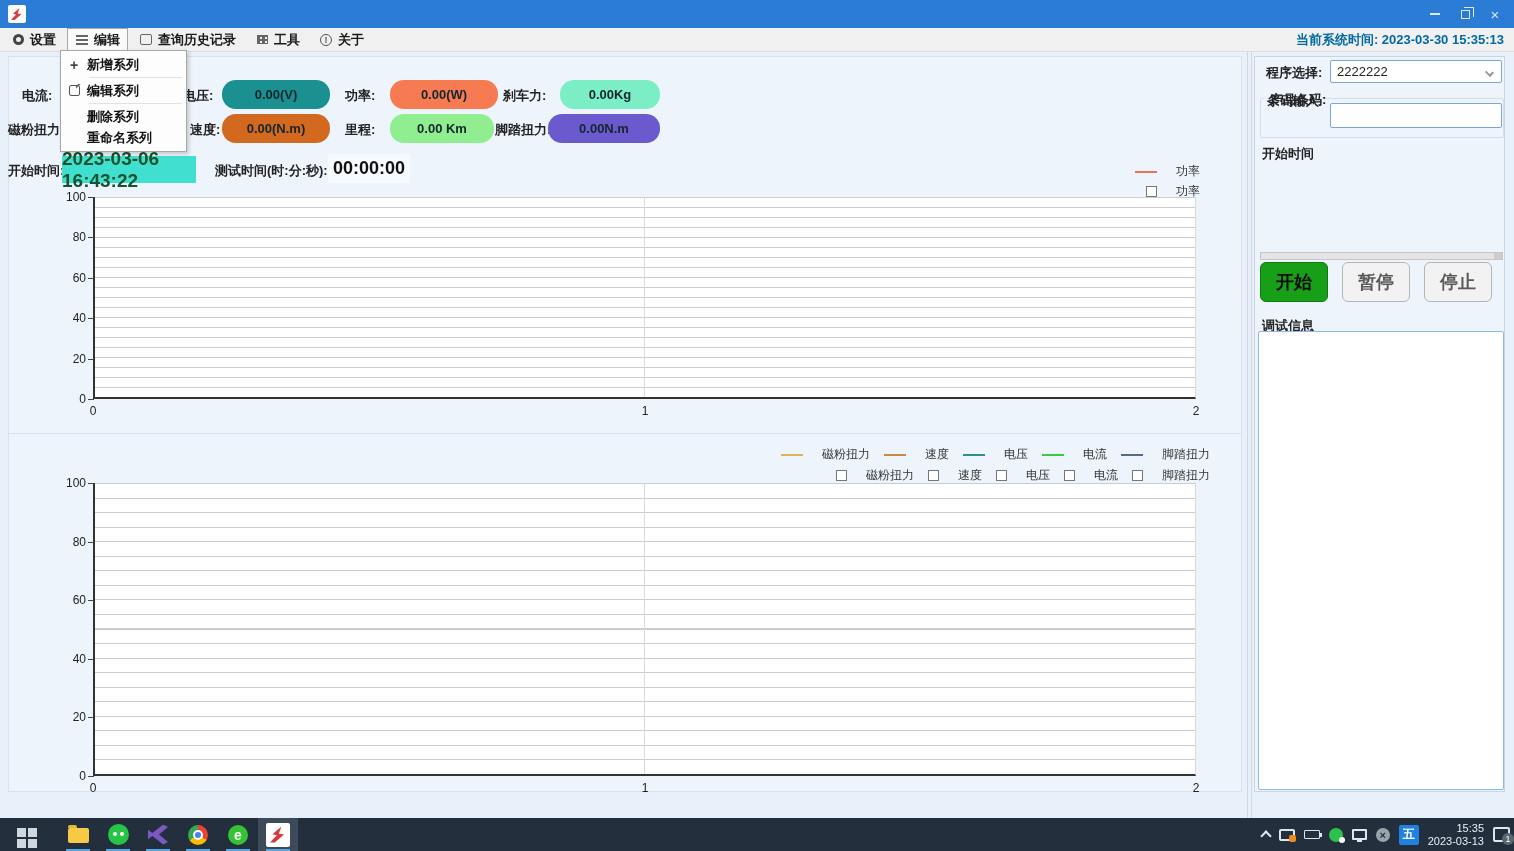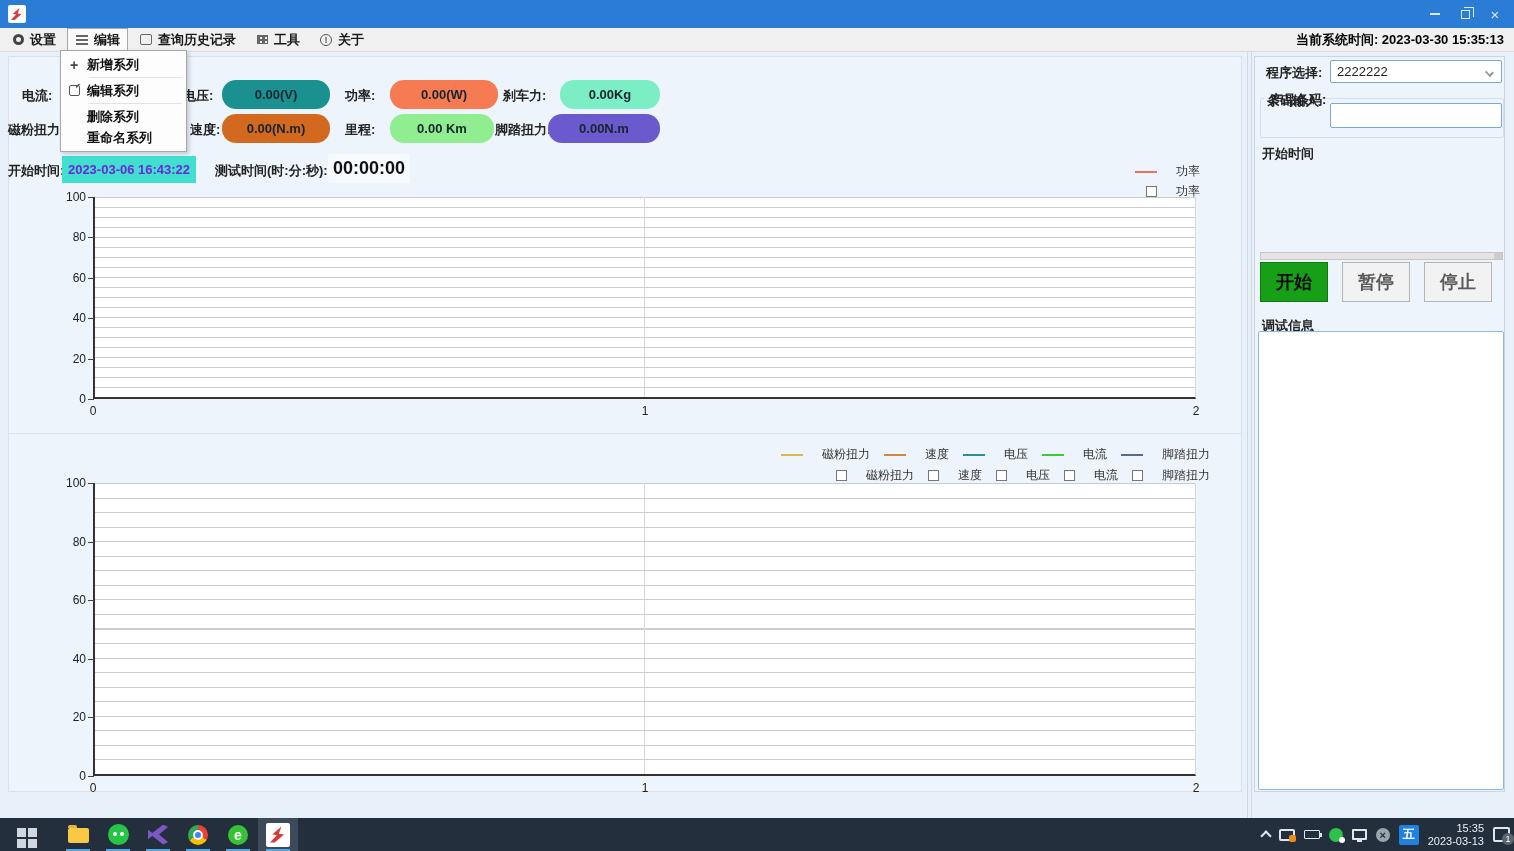--- a/index.html
+++ b/index.html
@@ -21,31 +21,31 @@
   
   .menubar{position:absolute;left:0;top:28px;width:1514px;height:24px;background:#f0f0f0;border-bottom:1px solid #dcdcdc;display:flex;align-items:center;}
   .menu-item{display:flex;align-items:center;gap:5px;padding:2px 7px;margin-left:3px;font-size:13px;font-weight:bold;color:#1a1a1a;border:1px solid transparent;}
   .menu-item.open{background:#fafafa;border:1px solid #a8a8a8;}
   .mi-icon{width:14px;height:14px;display:inline-flex;align-items:center;justify-content:center;font-size:12px;color:#444;}
   .gear{width:11px;height:11px;border-radius:50%;border:3px solid #444;position:relative;}
   .sq-icon{width:12px;height:11px;border:1.5px solid #666;border-radius:2px;}
   .lines-icon{width:12px;height:10px;background:repeating-linear-gradient(to bottom,#666 0 2px,transparent 2px 4px);}
   .grid-icon{width:11px;height:9px;background:repeating-linear-gradient(to bottom,#666 0 2px,transparent 2px 4px),repeating-linear-gradient(to right,#666 0 3px,transparent 3px 5px);}
   .info-icon{width:12px;height:12px;border:1.5px solid #555;border-radius:50%;font-size:9px;font-weight:bold;color:#555;display:flex;align-items:center;justify-content:center;}
-  .sys-time{position:absolute;right:10px;font-size:13px;font-weight:bold;color:#000000;}
+  .sys-time{position:absolute;right:10px;font-size:13px;font-weight:bold;color:#0369a1;}
 
   
   .left-panel{position:absolute;left:8px;top:56px;width:1234px;height:736px;background:#eef4fc;border:1px solid #d8e2ee;}
   .chart-sep{position:absolute;left:8px;top:433px;width:1234px;height:1px;background:#d8e2ee;}
 
   .meas-label{position:absolute;font-size:13px;font-weight:bold;color:#222;white-space:nowrap;}
   .meas-box{position:absolute;height:29px;display:flex;align-items:center;justify-content:center;font-size:13px;font-weight:bold;color:#15262e;border-radius:14px;}
 
   .timer-label{position:absolute;font-size:13px;font-weight:bold;color:#222;}
-  .start-box{position:absolute;left:62px;top:156px;width:134px;height:27px;display:flex;align-items:center;justify-content:center;font-size:13px;font-weight:bold;color:#6d28d9;}
+  .start-box{position:absolute;left:62px;top:156px;width:134px;height:27px;display:flex;align-items:center;justify-content:center;font-size:19px;font-weight:bold;color:#14532d;}
   .test-box{position:absolute;left:328px;top:154px;width:82px;height:29px;background:#f6fafe;display:flex;align-items:center;justify-content:center;font-size:18px;font-weight:bold;color:#111;}
 
   
   .plot{position:absolute;background-color:#fff;border-left:2px solid #333;border-bottom:2px solid #333;border-right:1px solid #d9d9d9;
         background-image:linear-gradient(to right,transparent calc(50% - 1px),#d9d9d9 calc(50% - 1px),#d9d9d9 50%,transparent 50%),
                          repeating-linear-gradient(to bottom,#cccccc 0 1px,transparent 1px calc(100%/20));}
   .plot1{left:93px;top:197px;width:1103px;height:202px;}
   .plot2{left:93px;top:483px;width:1103px;height:293px;}
   .ytick{position:absolute;width:30px;text-align:right;font-size:12px;color:#222;height:14px;line-height:14px;left:56px;}
   .ytick::after{content:"";position:absolute;right:-8px;top:7px;width:6px;height:1px;background:#444;}
@@ -71,21 +71,21 @@
   .vdiv2{position:absolute;left:1251px;top:52px;width:1px;height:766px;background:#cfd9e6;}
   .right-panel{position:absolute;left:1254px;top:56px;width:251px;height:736px;background:#eef4fc;border:1px solid #c9d6e8;}
   .rp-label{position:absolute;font-size:13px;font-weight:bold;color:#222;}
   .combo{position:absolute;left:1330px;top:60px;width:172px;height:23px;background:#fff;border:1px solid #7aa7d9;border-radius:2px;display:flex;align-items:center;font-size:13px;color:#222;padding-left:6px;}
   .combo-arrow{position:absolute;right:8px;top:8px;width:7px;height:7px;border-right:2px solid #8a97a6;border-bottom:2px solid #8a97a6;transform:rotate(45deg) scaleY(.8);}
   .barcode-group{position:absolute;left:1260px;top:98px;width:244px;height:40px;border:1px solid #d3deec;border-radius:2px;}
   .barcode-input{position:absolute;left:1330px;top:103px;width:172px;height:25px;background:#fff;border:1px solid #7aa7d9;border-radius:2px;font-size:13px;padding:0 5px;}
   .ready-box{position:absolute;left:1260px;top:157px;width:243px;height:91px;display:flex;align-items:center;justify-content:center;font-size:54px;font-weight:bold;color:#101010;letter-spacing:1px;}
   .progress-strip{position:absolute;left:1260px;top:252px;width:243px;height:8px;background:#e4e4e4;border:1px solid #c6c6c6;}
   .progress-strip::after{content:"";position:absolute;right:0;top:0;width:8px;height:6px;background:#cdcdcd;}
-  .rp-btn{position:absolute;top:262px;width:68px;height:40px;display:flex;align-items:center;justify-content:center;font-size:18px;font-weight:bold;border:1px solid #b5b5b5;background:#f2f2f2;color:#5a5a5a;border-radius:0;}
+  .rp-btn{position:absolute;top:262px;width:68px;height:40px;display:flex;align-items:center;justify-content:center;font-size:18px;font-weight:bold;border:1px solid #b5b5b5;background:#f2f2f2;color:#5a5a5a;border-radius:6px;}
   .rp-btn.start{color:#0b0b0b;border-color:#0e7a0e;}
   .debug-box{position:absolute;left:1258px;top:331px;width:246px;height:459px;background:#fff;border:1px solid #8fb8e8;border-radius:2px;}
 
   
   .taskbar{position:absolute;left:0;top:818px;width:1514px;height:33px;background:#242f3d;display:flex;align-items:center;}
   .tb-slot{width:40px;height:33px;display:flex;align-items:center;justify-content:center;position:relative;}
   .tb-slot.app-underline::after{content:"";position:absolute;left:8px;bottom:0;width:24px;height:2px;background:#58a6e0;}
   .tb-slot.active{background:#3d4a59;}
   .icon-win{width:9px;height:9px;background:#cfd7e0;box-shadow:11px 0 0 #cfd7e0,0 11px 0 #cfd7e0,11px 11px 0 #cfd7e0;margin:-5px 0 0 -5px;}
   .icon-folder{width:21px;height:15px;background:#f8c944;border-radius:2px;position:relative;margin-top:2px;}

